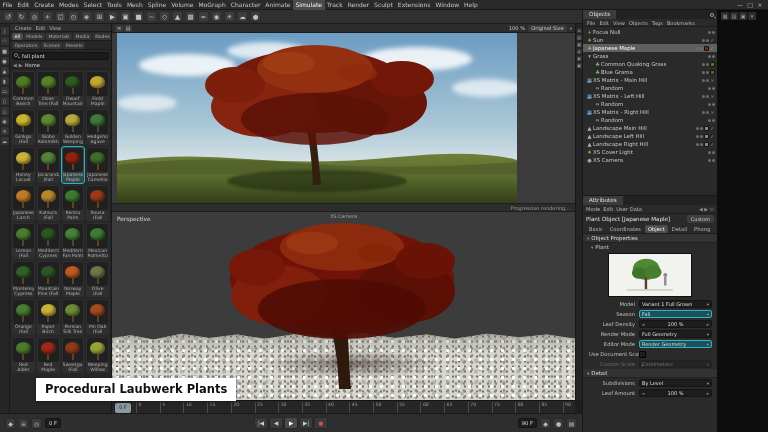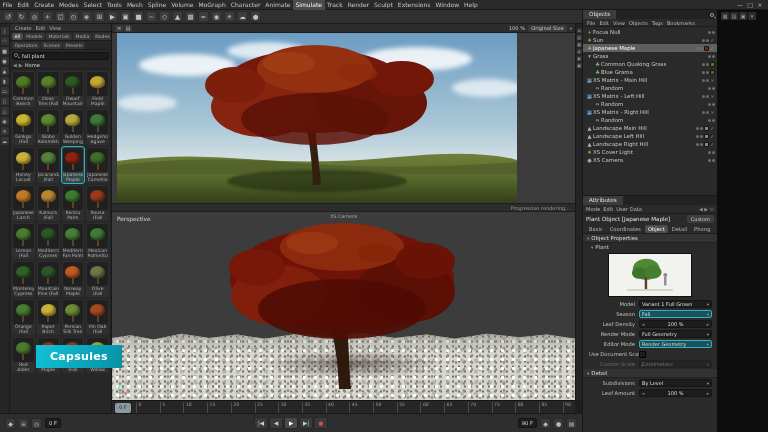--- a/index.html
+++ b/index.html
@@ -924,15 +924,15 @@
 
   <div id="far-right" class="abs">
     <div id="fr-icons">
         <span class="fricon">▦</span>
         <span class="fricon">▤</span>
         <span class="fricon">▣</span>
         <span class="fricon">▾</span>
       </div>
   </div>
 
-  <div id="ov-badge" class="abs">Capsules</div>
+  <div id="ov-title" class="abs">Procedural Laubwerk Plants</div>
 
 </div>
 
 </body></html>

